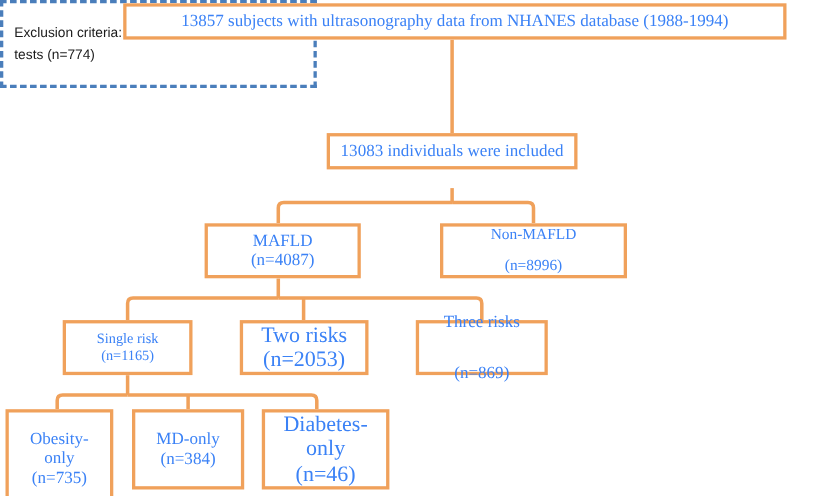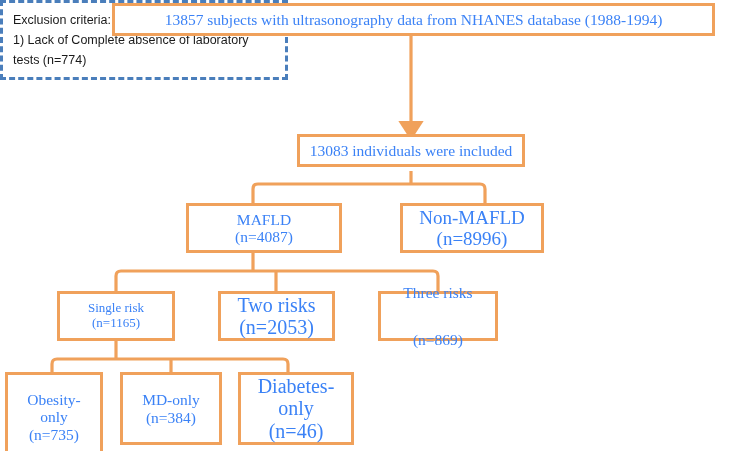--- a/index.html
+++ b/index.html
@@ -47,38 +47,39 @@
   }
   #node-total {
     left: 112px;
     top: 3px;
     width: 603px;
     height: 33px;
     font-size: 15.5px;
   }
   #node-included {
     left: 297px;
-    top: 134px;
+    top: 121px;
     width: 228px;
     height: 33px;
     font-size: 15.5px;
   }
   #node-mafld {
     left: 186px;
     top: 203px;
-    width: 156px;
+    width: 142px;
     height: 50px;
     font-size: 15.5px;
   }
   #node-nonmafld {
     left: 400px;
     top: 203px;
-    width: 144px;
-    height: 50px;
-    font-size: 19px;
+    width: 170px;
+    height: 50px;
+    font-size: 14px;
+    justify-content: space-between;
   }
   #node-single {
     left: 57px;
     top: 291px;
     width: 118px;
     height: 50px;
     font-size: 13px;
   }
   #node-two {
     left: 218px;
@@ -169,21 +170,20 @@
     <path d="M 171,359 L 171,372" stroke="#F0A15B" stroke-width="3.2" fill="none" stroke-linecap="butt"></path>
     <path d="M 116,359 L 283,359 Q 288,359 288,364 L 288,372" stroke="#F0A15B" stroke-width="3.2" fill="none" stroke-linecap="butt"></path>
   </svg>
 
   <div class="node" id="node-total">
     <span class="line">13857 subjects with ultrasonography data from NHANES database (1988-1994)</span>
   </div>
 
   <div id="node-exclusion">
     <span class="line">Exclusion criteria:</span>
-    <span class="line">1) Lack of Complete absence of laboratory</span>
     <span class="line">tests (n=774)</span>
   </div>
 
   <div class="node" id="node-included">
     <span class="line">13083 individuals were included</span>
   </div>
 
   <div class="node" id="node-mafld">
     <span class="line">MAFLD</span>
     <span class="line">(n=4087)</span>

